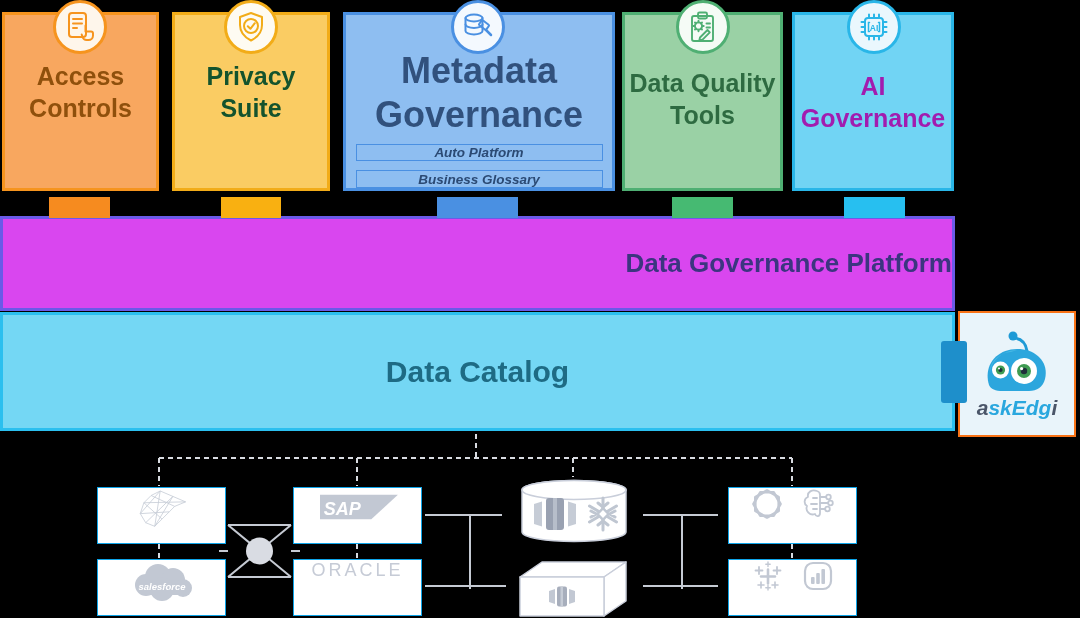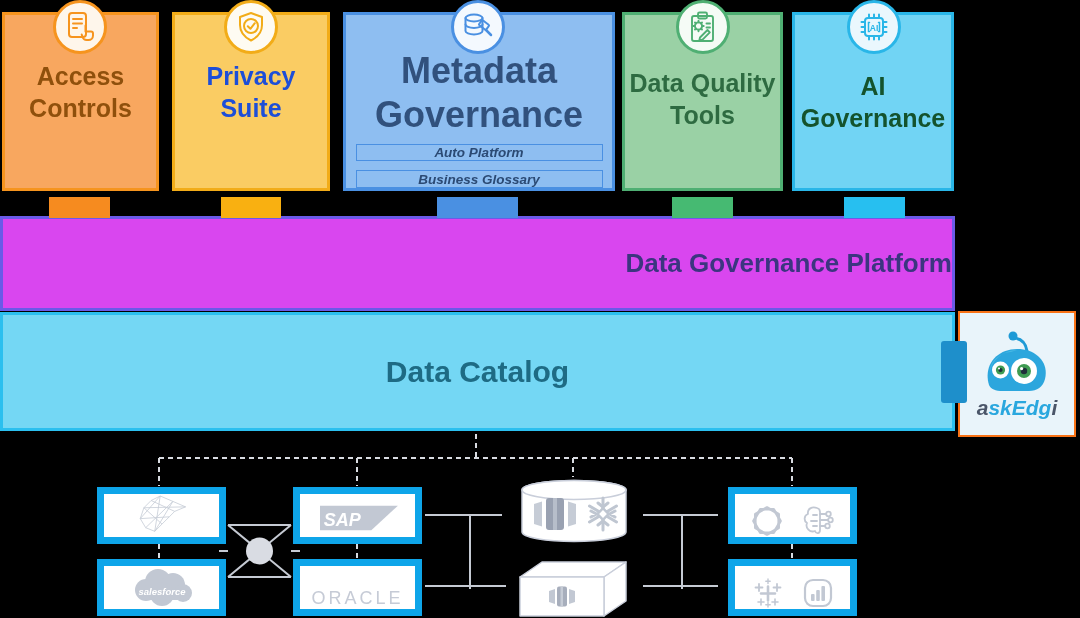--- a/index.html
+++ b/index.html
@@ -17,22 +17,22 @@
            display:flex;align-items:center;justify-content:center;
            font-style:italic;font-weight:600;font-size:13.5px;color:#2B4A74;}
   .iconcircle{position:absolute;top:0;width:54px;height:54px;border-radius:50%;
               border:3px solid;box-sizing:border-box;display:flex;align-items:center;
               justify-content:center;z-index:4;}
   .tab{position:absolute;top:197px;height:21px;z-index:3;}
   
   .band{position:absolute;left:0;width:955px;border:3px solid;box-sizing:border-box;
         display:flex;align-items:center;justify-content:center;font-weight:bold;z-index:1;}
   
-  .lbox{position:absolute;width:129px;height:57px;background:#fff;border:7px solid #0ea5e9;
-        box-sizing:border-box;display:flex;align-items:flex-end;justify-content:center;
+  .lbox{position:absolute;width:129px;height:57px;background:#fff;border:1px solid #0ea5e9;
+        box-sizing:border-box;display:flex;align-items:flex-start;justify-content:center;
         gap:14px;z-index:2;}
   .oracle-text{font-size:18px;letter-spacing:3px;color:#C6CBD6;font-weight:400;}
   .askedgi{position:absolute;left:958px;top:311px;width:118px;height:126px;
            background:#E9F4FA;border:2px solid #f97316;box-sizing:border-box;
            display:flex;flex-direction:column;align-items:center;justify-content:center;z-index:2;}
   .wordmark{font-size:21px;font-style:italic;font-weight:600;margin-top:1px;}
   .bridge{position:absolute;left:941px;top:341px;width:26px;height:62px;
           background:#1E8FCB;border-radius:3px;z-index:5;}
   svg{display:block;}
 </style>
@@ -57,32 +57,32 @@
       <path d="M228,525 H291 M228,577 H291 M228,525 L291,577 M228,577 L291,525 M219,551 H228 M291,551 H300"></path>
       <path d="M425,515 H502 M425,586 H506 M470,515 V589"></path>
       <path d="M643,515 H718 M643,586 H718 M682,515 V589"></path>
     </g>
     <circle cx="259.5" cy="551" r="13.5" fill="#D9DCE3"></circle>
   </svg>
 
   <div class="card" style="left: 2px; width: 157px; background: rgb(248, 167, 95); border-color: rgb(246, 148, 30); color: rgb(143, 80, 12);">
     <div class="card-title" style="padding-bottom:20px;">Access Controls</div>
   </div>
-  <div class="card" style="left: 172px; width: 158px; background: rgb(250, 204, 99); border-color: rgb(242, 172, 24); color: #1d4ed8; justify-content: center;">
+  <div class="card" style="left: 172px; width: 158px; background: rgb(250, 204, 99); border-color: rgb(242, 172, 24); color: #14532d; justify-content: center;">
     <div class="card-title" style="padding-bottom:20px;">Privacy Suite</div>
   </div>
   <div class="card meta" style="left: 343px; width: 272px; background: rgb(142, 190, 241); border-color: rgb(74, 144, 226); color: rgb(49, 81, 125);">
     <div class="card-title">Metadata Governance</div>
     <div class="subchip" style="margin-top:7px;">Auto Platform</div>
     <div class="subchip" style="margin-top:9px;">Business Glossary</div>
   </div>
   <div class="card" style="left: 622px; width: 161px; background: rgb(154, 209, 165); border-color: rgb(79, 175, 115); color: rgb(46, 107, 65);">
     <div class="card-title" style="padding-bottom:6px;">Data Quality Tools</div>
   </div>
-  <div class="card" style="left: 792px; width: 162px; background: rgb(113, 212, 244); border-color: rgb(41, 182, 232); color: #14532d;">
+  <div class="card" style="left: 792px; width: 162px; background: rgb(113, 212, 244); border-color: rgb(41, 182, 232); color: #a21caf;">
     <div class="card-title">AI Governance</div>
   </div>
 
   <div class="tab" style="left: 49px; width: 61px; background: rgb(246, 139, 31);"></div>
   <div class="tab" style="left: 221px; width: 60px; background: rgb(249, 176, 17);"></div>
   <div class="tab" style="left: 437px; width: 81px; background: rgb(74, 144, 226);"></div>
   <div class="tab" style="left: 672px; width: 61px; background: rgb(70, 186, 114);"></div>
   <div class="tab" style="left: 844px; width: 61px; background: rgb(39, 191, 240);"></div>
 
   <div class="iconcircle" style="left: 53px; background: rgb(254, 246, 235); border-color: rgb(246, 148, 30);">

